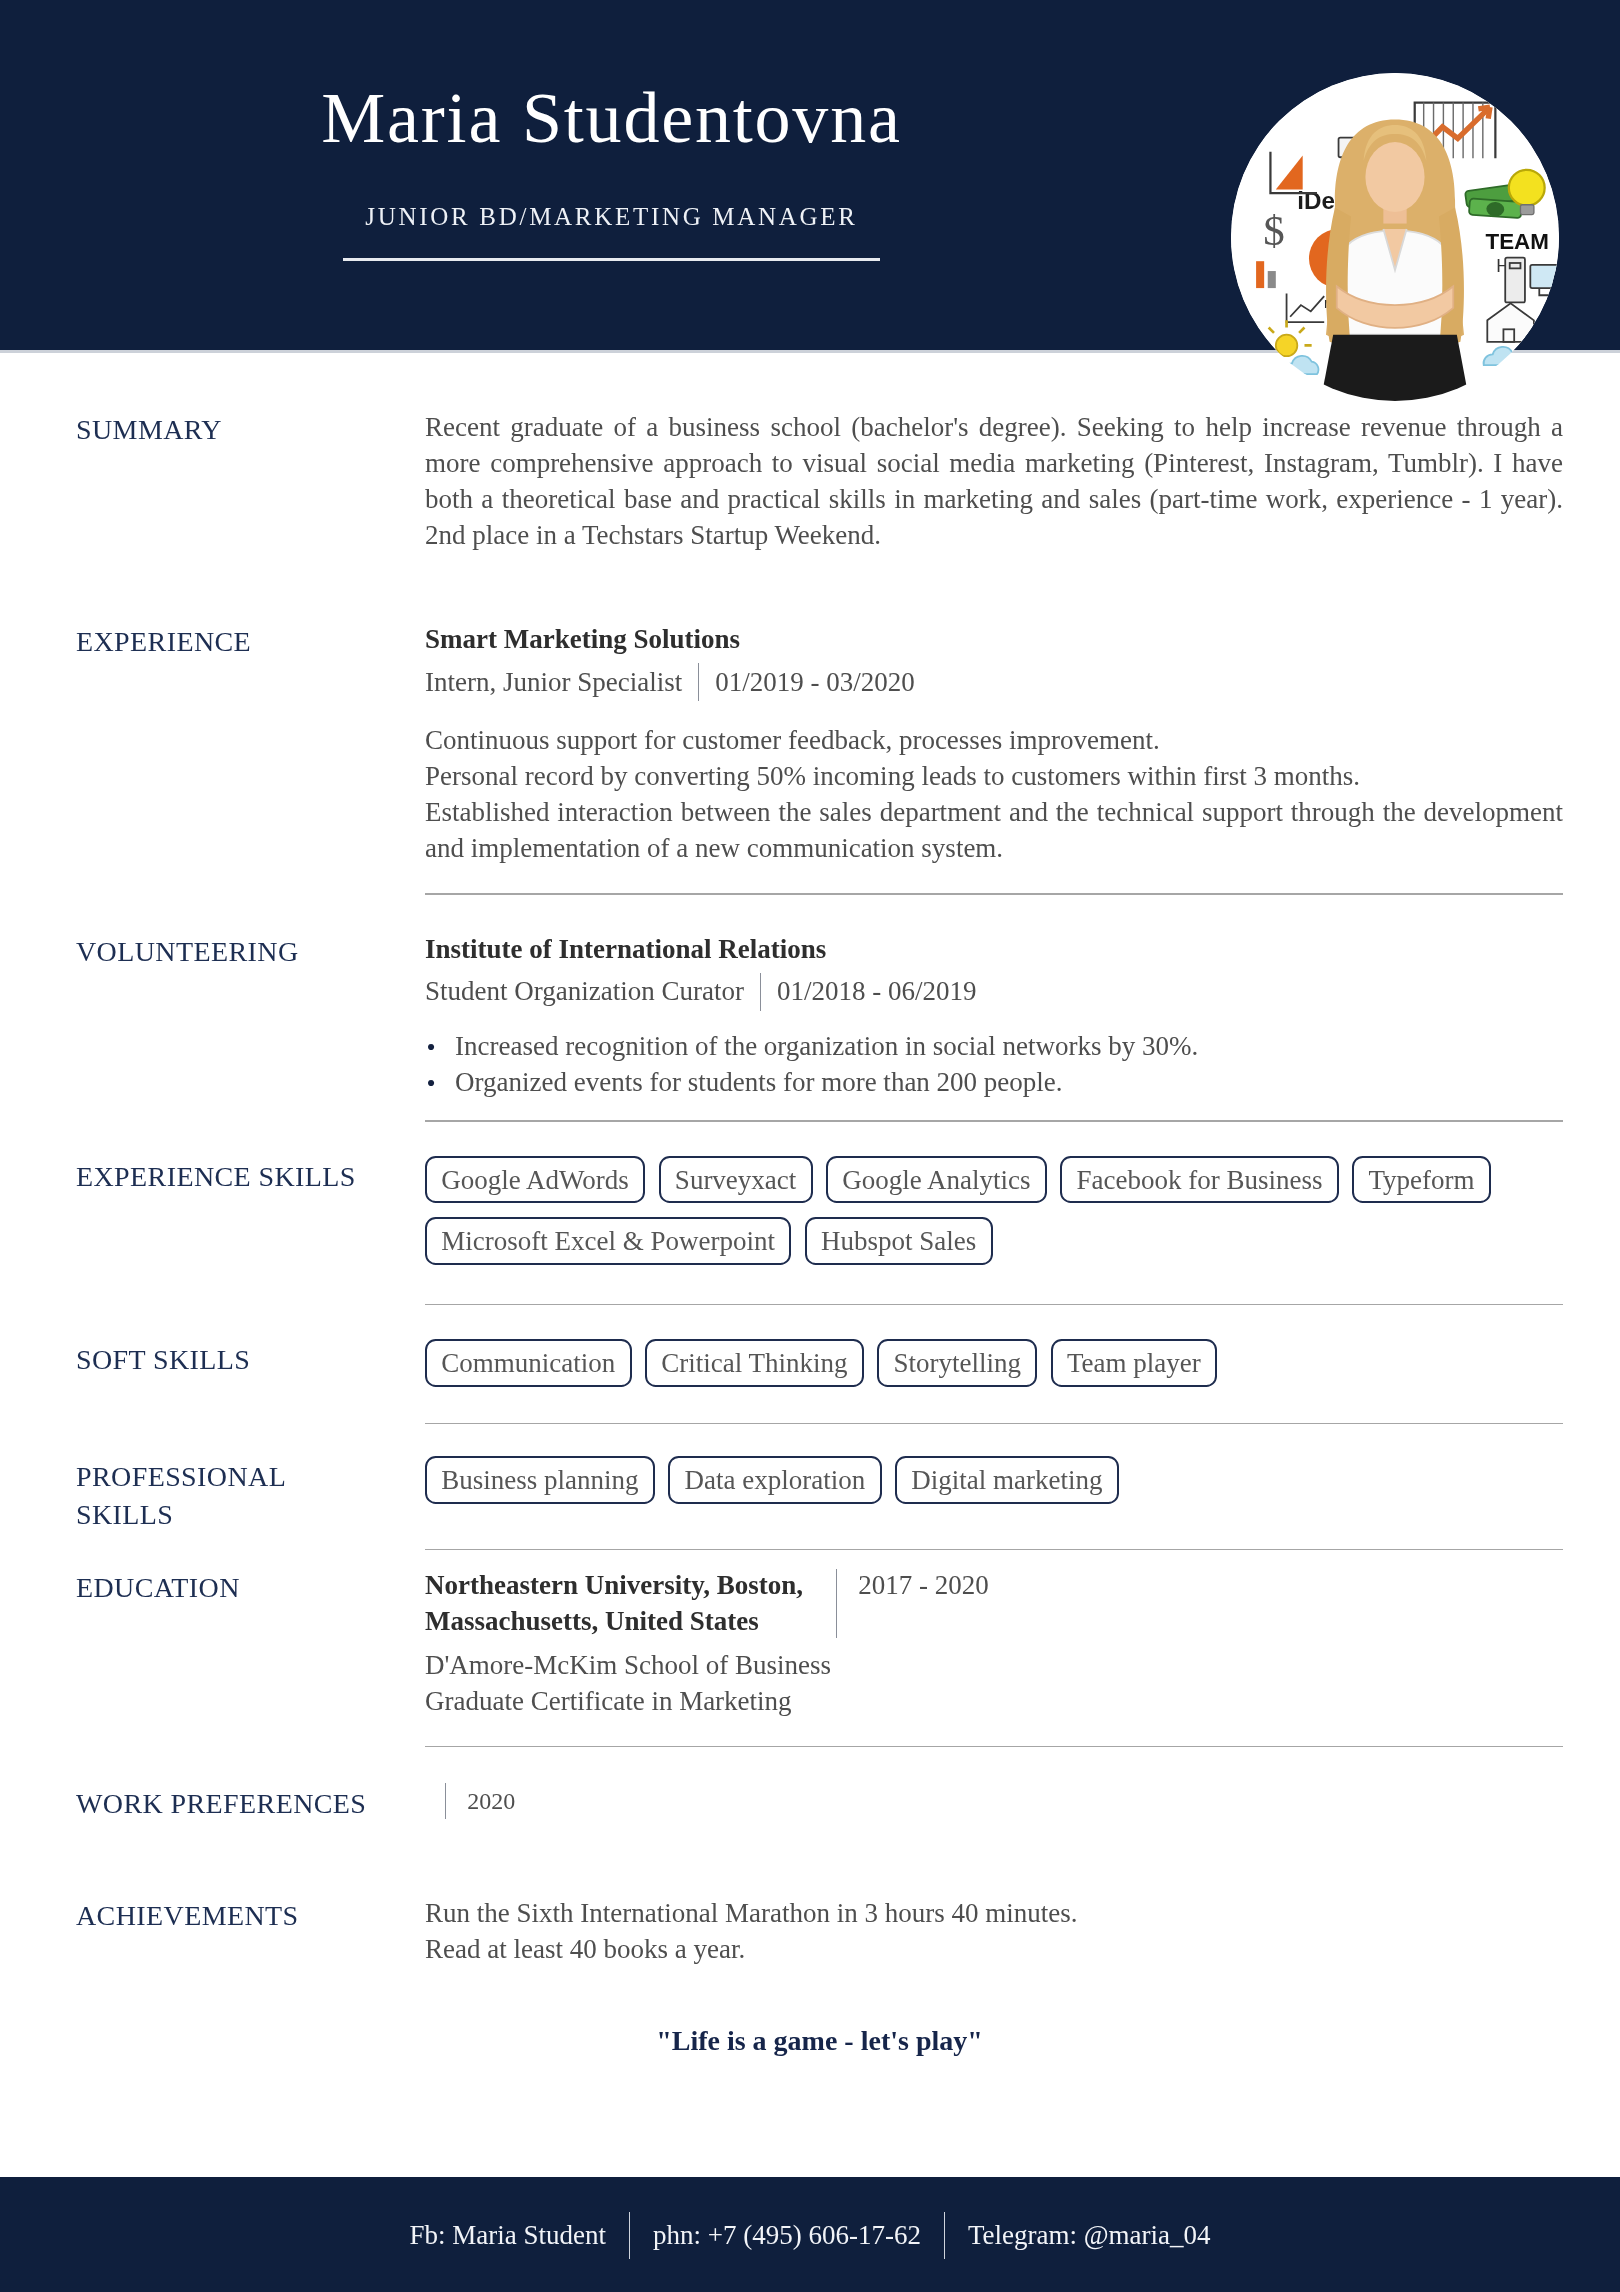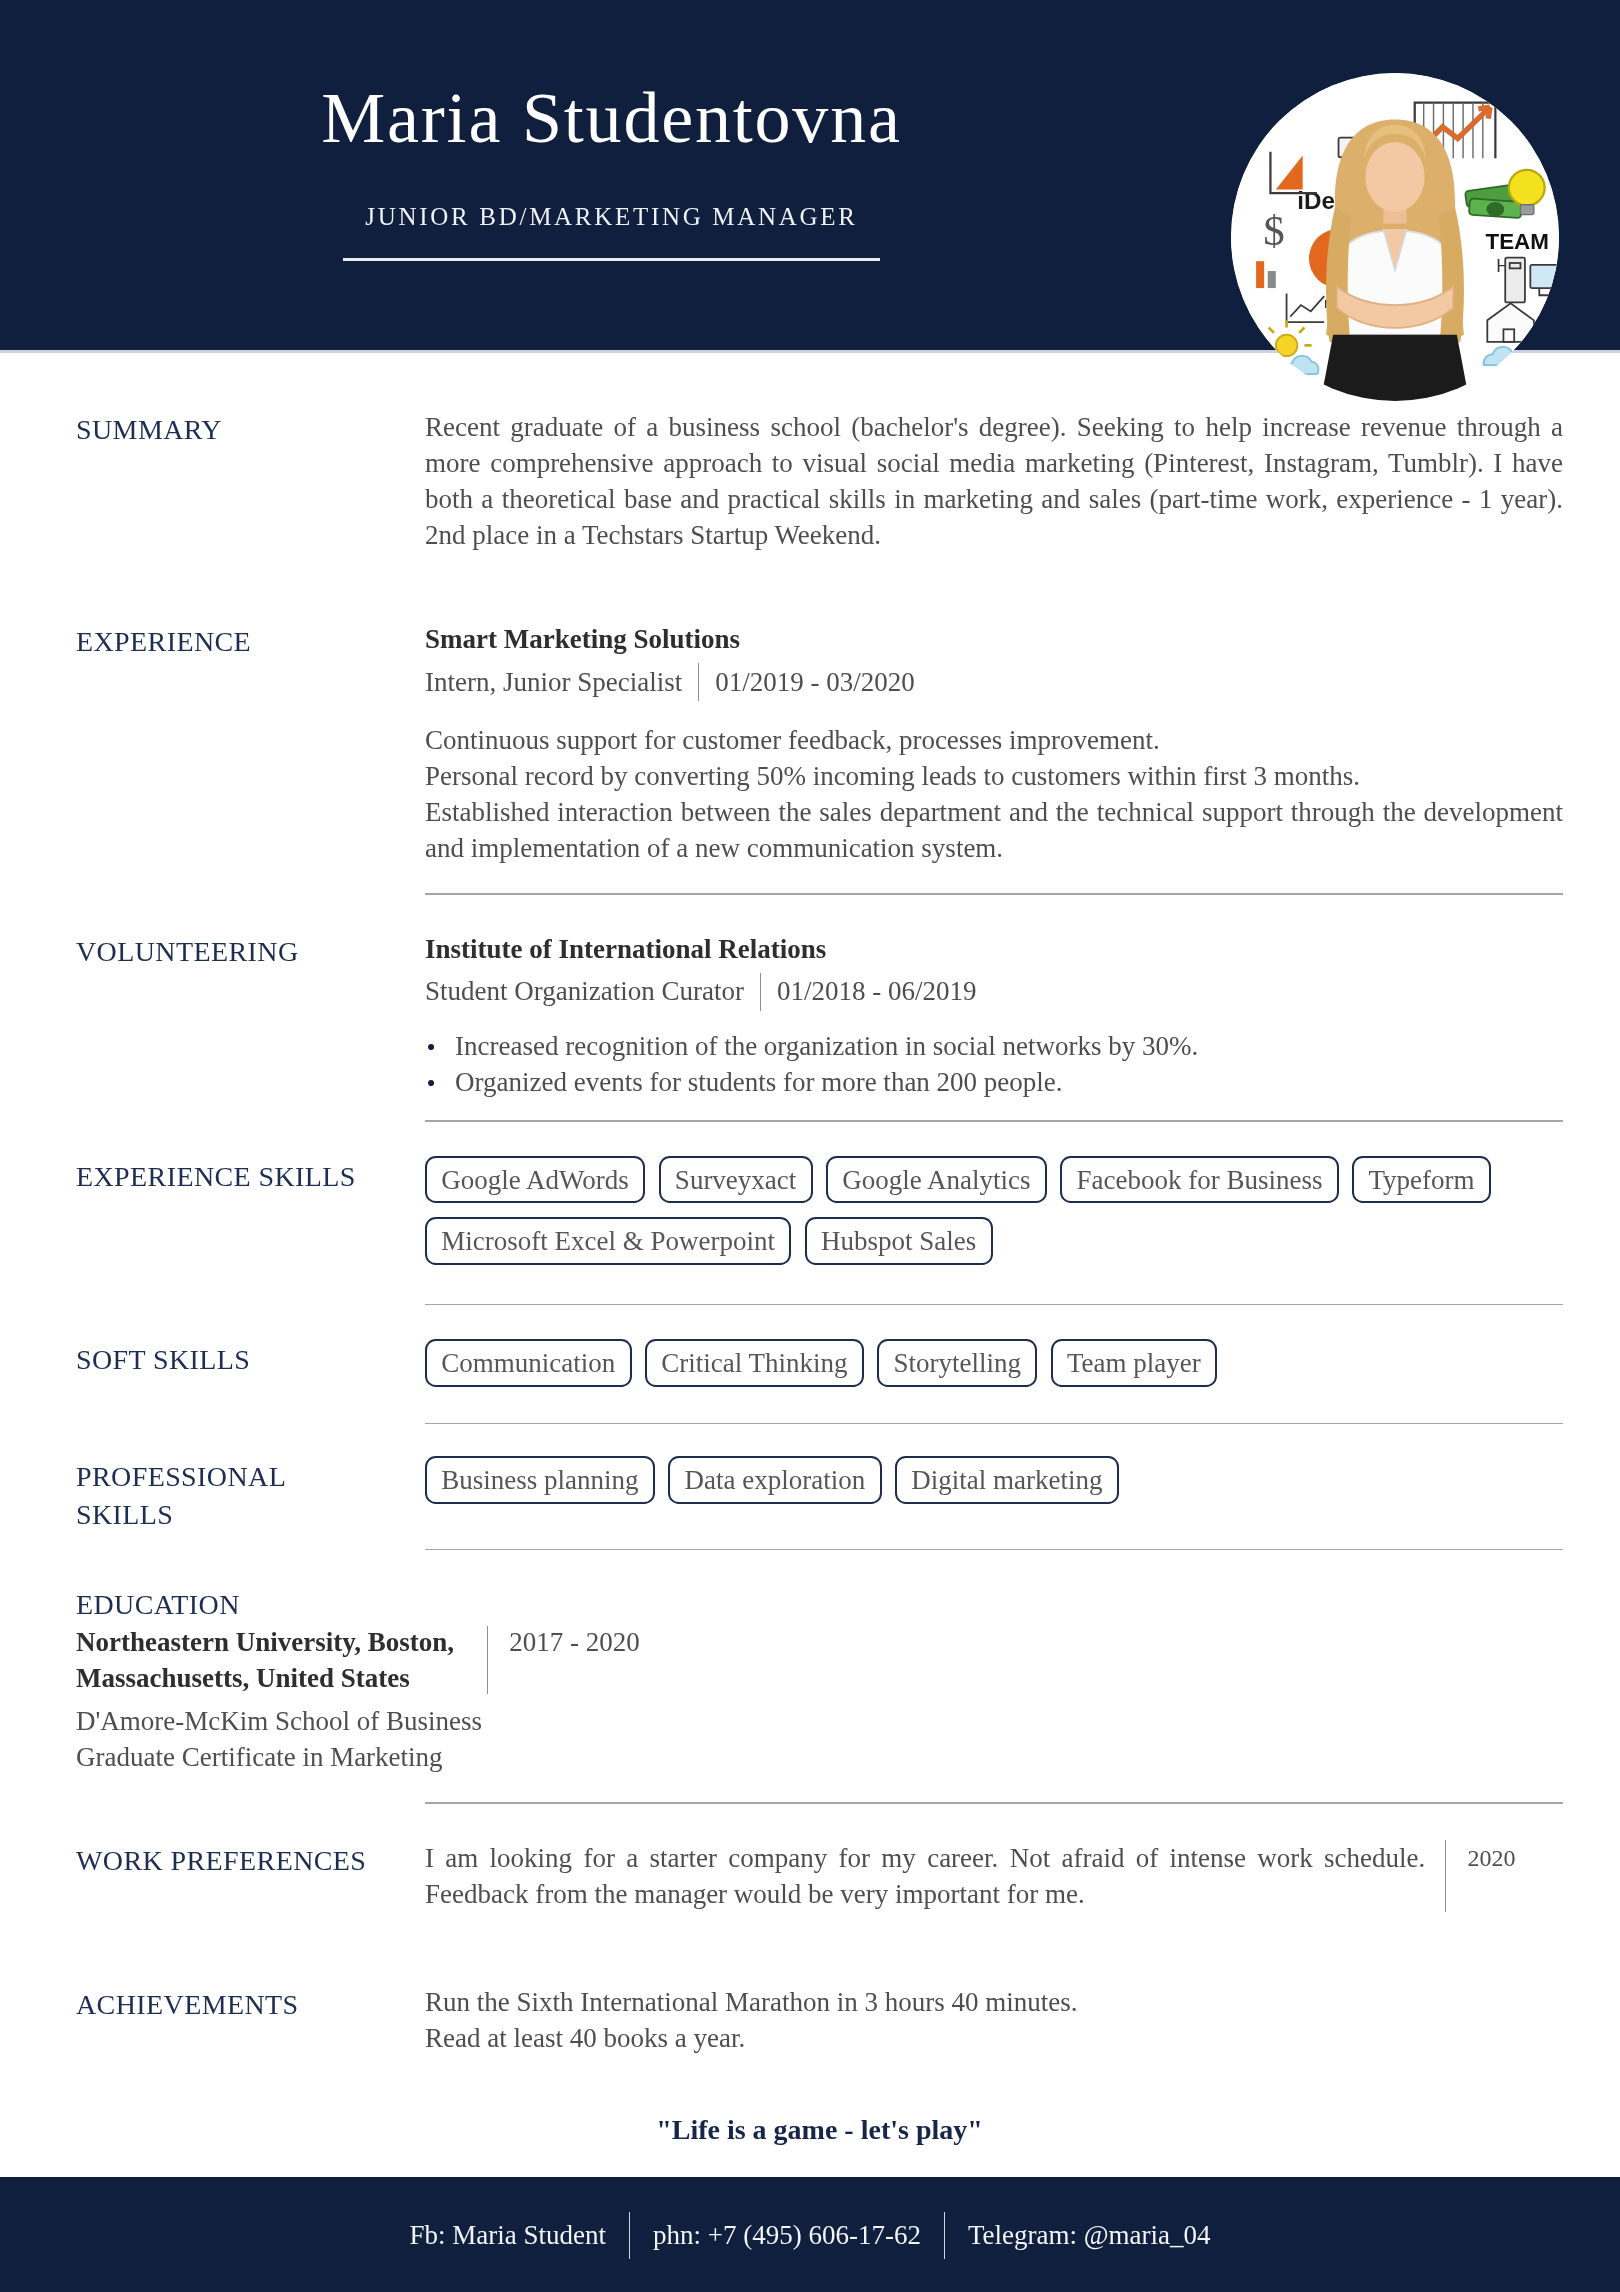--- a/index.html
+++ b/index.html
@@ -43,21 +43,21 @@
 
   .divider { height:1.8px; background:#a6a6a6; margin-left:349px; }
   .d1 { margin-top:27px; } .d2 { margin-top:19.7px; } .d3 { margin-top:39px; }
   .d4 { margin-top:36px; } .d5 { margin-top:14.3px; } .d6 { margin-top:27px; }
 
   #experience { margin-top:68px; }
   #volunteering { margin-top:36px; }
   #technical { margin-top:34px; }
   #soft { margin-top:34px; }
   #professional { margin-top:32px; }
-  #education { margin-top:34px;flex-direction:column; }
+  #education { margin-top:17px; }
   #work-preferences { margin-top:36px; }
   #achievements { margin-top:72px; }
 
   .edu-top { display:flex; }
   .edu-school { width:400px; flex:none; }
   .edu-bar { width:0; border-left:1.8px solid #8a8f99; margin:1.8px 0 1.8px 10.7px; }
   .edu-dates { padding-left:21.5px; font-size:27px; line-height:36px; color:#4e4e4e; }
   .edu-details { margin-top:7.2px; }
 
   .wp-row { display:flex; }
@@ -274,21 +274,20 @@
           </div>
       </div>
     </section>
 
     <div class="divider d6"></div>
 
     <section class="row" id="work-preferences">
       <div class="label"><span>WORK PREFERENCES</span></div>
       <div class="content">
         <div class="wp-row">
-          <p class="body justify">I am looking for a starter company for my career. Not afraid of intense work schedule. Feedback from the manager would be very important for me.</p>
           <div class="wp-dates">2020</div>
         </div>
       </div>
     </section>
 
     <section class="row" id="achievements">
       <div class="label"><span>ACHIEVEMENTS</span></div>
       <div class="content">
           <p class="body">Run the Sixth International Marathon in 3 hours 40 minutes.</p>
           <p class="body">Read at least 40 books a year.</p>

